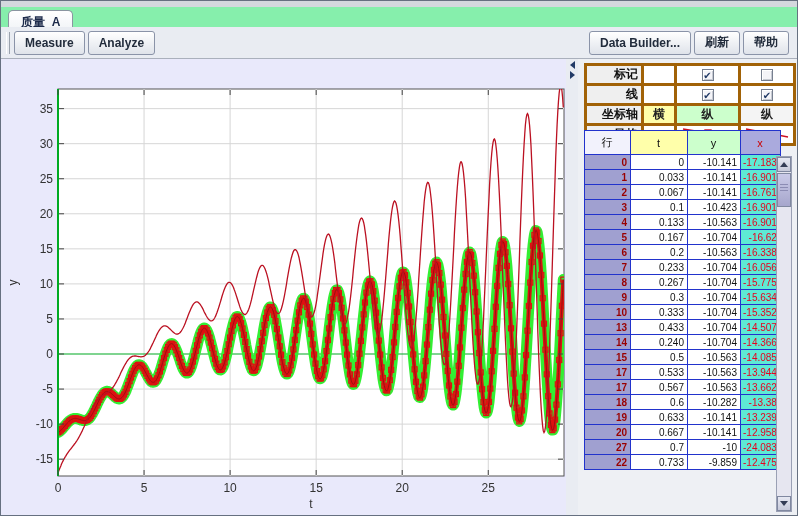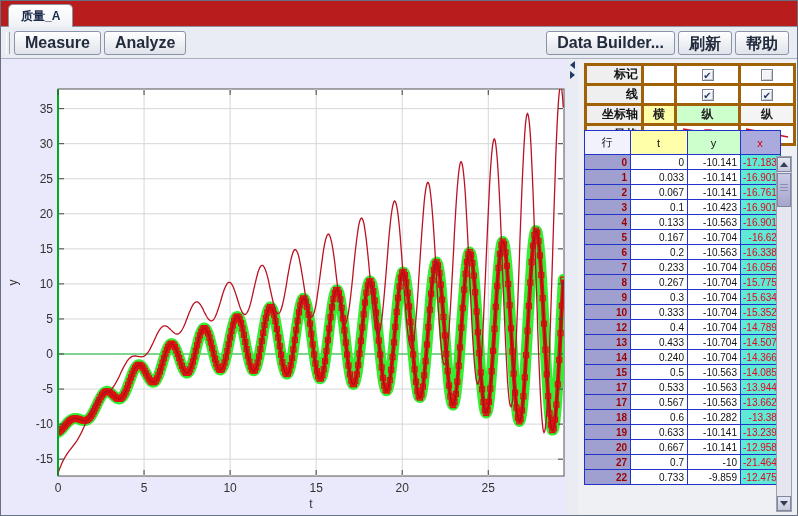--- a/index.html
+++ b/index.html
@@ -1,28 +1,28 @@
 <!DOCTYPE html>
 <html><head>
 <meta charset="utf-8">
 <style>
   html,body{margin:0;padding:0;background:#9aa2ad;font-family:"Liberation Sans","DejaVu Sans",sans-serif;}
   *{box-sizing:border-box;}
   .window{position:relative;width:798px;height:516px;background:#d4d8de;border:1px solid #667080;overflow:hidden;}
   
-  .tabstrip{position:absolute;left:0;top:0;width:100%;height:26px;background:#b91c1c;border-bottom:1px solid #8b95a1;}
+  .tabstrip{position:absolute;left:0;top:6px;width:100%;height:26px;background:#86efac;border-bottom:1px solid #8b95a1;}
   .tab{position:absolute;left:7px;top:3px;height:24px;padding:3px 12px 0 12px;background:linear-gradient(#ffffff,#eef1f5);
        border:1px solid #8b95a1;border-bottom:none;border-radius:5px 5px 0 0;
        font-weight:bold;font-size:12px;color:#1c2a4a;}
   
   .toolbar{position:absolute;left:0;top:26px;width:100%;height:32px;background:#e9ecf2;border-bottom:1px solid #aab0bc;
            display:flex;align-items:center;padding:0 5px;}
   .grip{width:4px;height:22px;border-left:1px solid #fff;border-right:1px solid #9aa2ad;margin-right:4px;}
   .tbtn{height:24px;padding:2px 10px;margin-right:3px;background:linear-gradient(#ffffff,#dfe3ea);
-        border:1px solid #8a93a8;border-radius:3px;font-weight:bold;font-size:16px;color:#222c3c;cursor:default;}
+        border:1px solid #8a93a8;border-radius:3px;font-weight:bold;font-size:12px;color:#222c3c;cursor:default;}
   .tb-right{margin-left:auto;display:flex;}
   
   .content{position:absolute;left:0;top:58px;width:798px;height:457px;}
   .plot-panel{position:absolute;left:0;top:0;width:565px;height:457px;background:#e9e9fb;}
   .splitter{position:absolute;left:565px;top:0;width:12px;height:457px;background:#e9ecf2;
             background-image:radial-gradient(#b9bfca 22%,transparent 23%);background-size:4px 4px;}
   .sp-arrow{width:0;height:0;margin:2px auto 1px auto;}
   .sp-left{border-top:4px solid transparent;border-bottom:4px solid transparent;border-right:5px solid #223a66;}
   .sp-right{border-top:4px solid transparent;border-bottom:4px solid transparent;border-left:5px solid #223a66;}
   .right-panel{position:absolute;left:577px;top:0;width:221px;height:457px;background:#eef0f4;
@@ -656,26 +656,20 @@
                 <td class="c-y">-10.704</td>
                 <td class="c-x">-15.634</td>
               </tr>
               <tr>
                 <td class="c-row">10</td>
                 <td class="c-t">0.333</td>
                 <td class="c-y">-10.704</td>
                 <td class="c-x">-15.352</td>
               </tr>
               <tr>
-                <td class="c-row">12</td>
-                <td class="c-t">0.4</td>
-                <td class="c-y">-10.704</td>
-                <td class="c-x">-14.789</td>
-              </tr>
-              <tr>
                 <td class="c-row">13</td>
                 <td class="c-t">0.433</td>
                 <td class="c-y">-10.704</td>
                 <td class="c-x">-14.507</td>
               </tr>
               <tr>
                 <td class="c-row">14</td>
                 <td class="c-t">0.240</td>
                 <td class="c-y">-10.704</td>
                 <td class="c-x">-14.366</td>
@@ -713,21 +707,21 @@
               <tr>
                 <td class="c-row">20</td>
                 <td class="c-t">0.667</td>
                 <td class="c-y">-10.141</td>
                 <td class="c-x">-12.958</td>
               </tr>
               <tr>
                 <td class="c-row">27</td>
                 <td class="c-t">0.7</td>
                 <td class="c-y">-10</td>
-                <td class="c-x">-21.464</td>
+                <td class="c-x">-24.083</td>
               </tr>
               <tr>
                 <td class="c-row">22</td>
                 <td class="c-t">0.733</td>
                 <td class="c-y">-9.859</td>
                 <td class="c-x">-12.475</td>
               </tr>
             </tbody>
         </table>
       </div>

